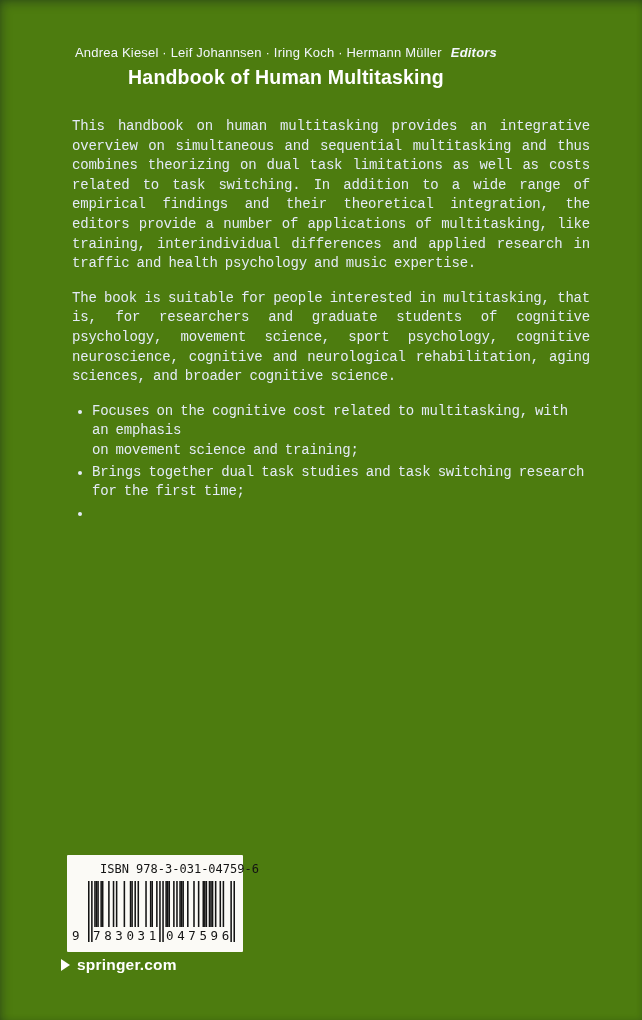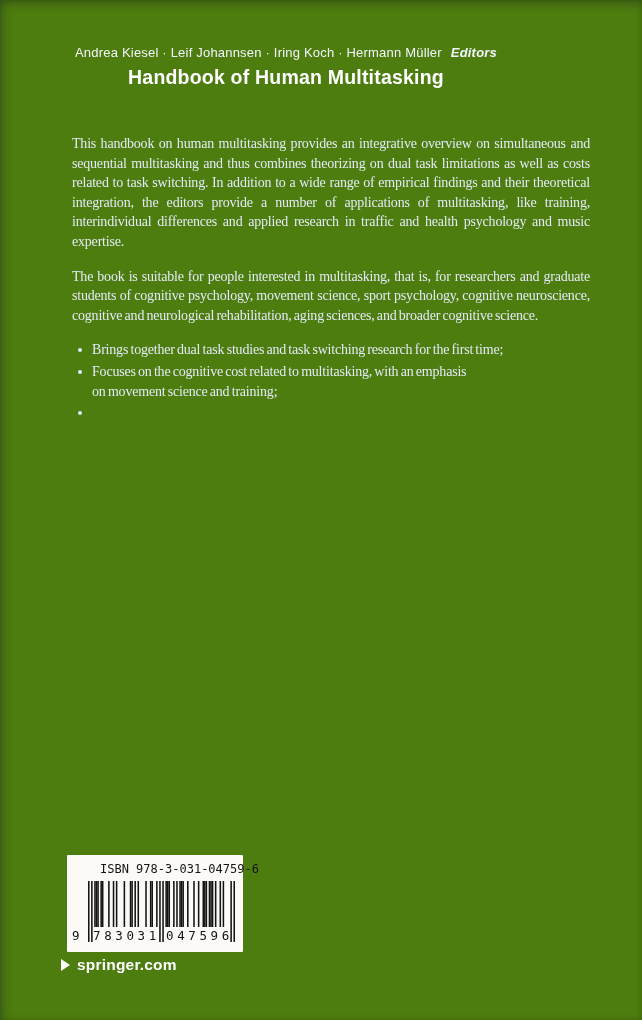--- a/index.html
+++ b/index.html
@@ -15,23 +15,23 @@
   }
 
   
   .header{position:absolute;left:75px;top:44px;color:#ffffff;}
   .authors-line{font-size:13px;line-height:17px;color:#f2f6fd;letter-spacing:.2px;}
   .editors-label{font-style:italic;font-weight:bold;margin-left:9px;}
   .book-title{margin:4px 0 0;font-size:19.5px;line-height:24px;font-weight:bold;letter-spacing:.2px;color:#ffffff;text-align:center;}
 
   
   .synopsis{
-    position:absolute;left:72px;top:134px;width:518px;
+    position:absolute;left:72px;top:117px;width:518px;
     color:#e4ebf7;
-    font-family:Liberation Serif, serif;
+    font-family:Liberation Mono, monospace;
     font-size:14px;line-height:19.6px;
     letter-spacing:-.2px;word-spacing:-1px;
   }
   .synopsis p{margin:0 0 15px;text-align:justify;}
   .highlights{list-style:none;margin:0;padding:0;}
   .highlights li{display:flex;margin:0 0 2px;padding-left:6px;}
   .bullet-dot{flex:0 0 4px;width:4px;height:4px;border-radius:50%;background:#e4ebf7;margin:8px 10px 0 0;}
   .bullet-text{white-space:pre-line;}
 
   
@@ -69,26 +69,26 @@
     </div>
     <h1 class="book-title">Handbook of Human Multitasking</h1>
   </div>
 
   <section class="synopsis">
     <p>This handbook on human multitasking provides an integrative overview on simultaneous and sequential multitasking and thus combines theorizing on dual task limitations as well as costs related to task switching. In addition to a wide range of empirical findings and their theoretical integration, the editors provide a number of applications of multitasking, like training, interindividual differences and applied research in traffic and health psychology and music expertise.</p>
     <p>The book is suitable for people interested in multitasking, that is, for researchers and graduate students of cognitive psychology, movement science, sport psychology, cognitive neuroscience, cognitive and neurological rehabilitation, aging sciences, and broader cognitive science.</p>
     <ul class="highlights">
       <li>
         <span class="bullet-dot"></span>
-        <span class="bullet-text">Brings together dual task studies and task switching research for the first time;</span>
+        <span class="bullet-text">Focuses on the cognitive cost related to multitasking, with an emphasis
+on movement science and training;</span>
       </li>
       <li>
         <span class="bullet-dot"></span>
-        <span class="bullet-text">Focuses on the cognitive cost related to multitasking, with an emphasis
-on movement science and training;</span>
+        <span class="bullet-text">Brings together dual task studies and task switching research for the first time;</span>
       </li>
       <li>
         <span class="bullet-dot"></span>
       </li>
     </ul>
   </section>
 
   <div class="barcode-box">
     <div class="isbn-line">ISBN 978-3-031-04759-6</div>
     <div class="bars" id="barcode-bars">

